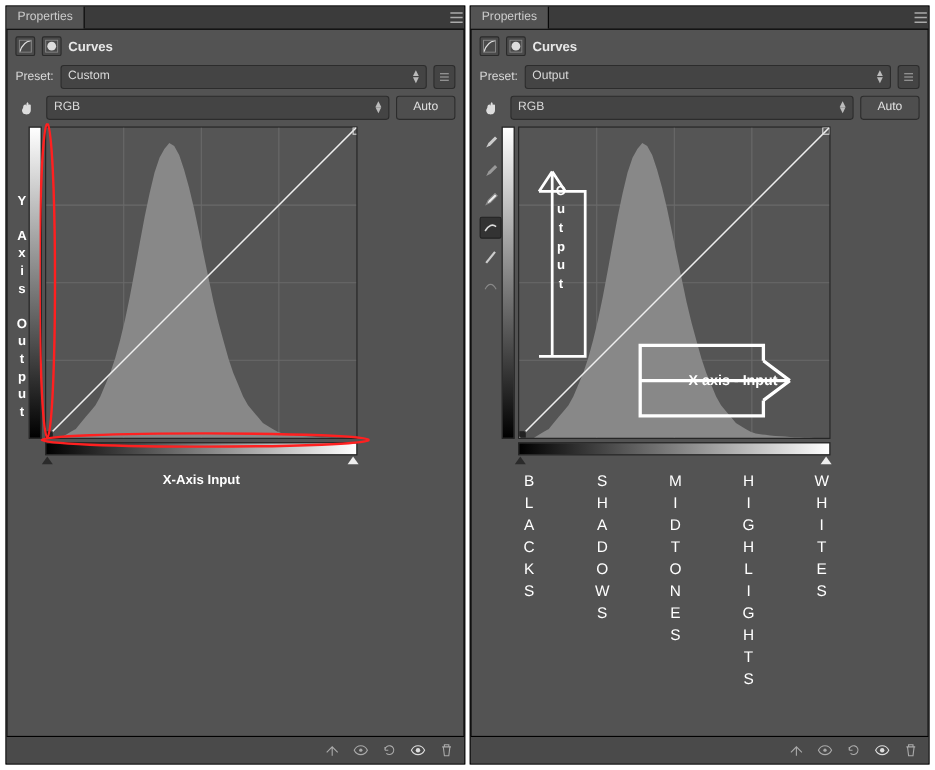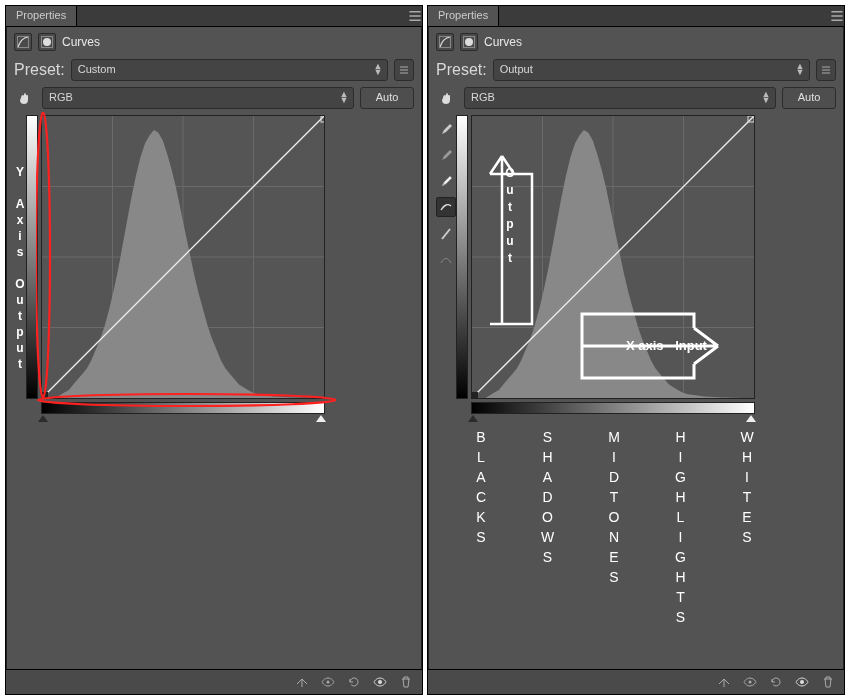--- a/index.html
+++ b/index.html
@@ -71,32 +71,32 @@
     border: 1px solid #2a2a2a;
     border-radius: 2px;
     background: #4a4a4a;
     display: inline-flex;
     align-items: center;
     justify-content: center;
   }
   .icon16 svg { width: 12px; height: 12px; }
   .title-label {
     font-size: 12px;
-    font-weight: normal;
+    font-weight: bold;
     color: #e8e8e8;
   }
 
   
   .preset-row {
     display: flex;
     align-items: center;
     gap: 6px;
     padding: 0 8px 6px 8px;
   }
-  .preset-label { color: #d8d8d8; font-size: 16px; }
+  .preset-label { color: #d8d8d8; font-size: 11px; }
   .select {
     flex: 1;
     height: 20px;
     background: #444;
     border: 1px solid #2c2c2c;
     border-radius: 3px;
     color: #d8d8d8;
     font-size: 11px;
     padding: 0 18px 0 6px;
     position: relative;
@@ -384,20 +384,21 @@
             <svg class="red-annot" style="left:-6px;top:-4px;width:300px;height:300px" viewBox="0 0 300 300">
               <ellipse cx="7" cy="143" rx="7" ry="143" fill="none" stroke="#ff2020" stroke-width="2.2"></ellipse>
               <ellipse cx="151" cy="288" rx="149" ry="6" fill="none" stroke="#ff2020" stroke-width="2.2"></ellipse>
             </svg>
           </div>
           <div class="x-gradient" style="width:282px;"></div>
           <div class="slider" style="width:282px;">
             <div class="tri" style="left:-3px;"></div>
             <div class="tri white" style="left:275px;"></div>
           </div>
+          <div class="x-axis-label">X-Axis Input</div>
         </div>
       </div>
     </div>
 
     <div class="footer">
       <div class="foot-icon">
           <svg viewBox="0 0 14 14" width="14" height="14">
             <path d="M2 9l5-5 5 5M7 4v8" stroke="#aaa" fill="none"></path>
           </svg>
         </div>

